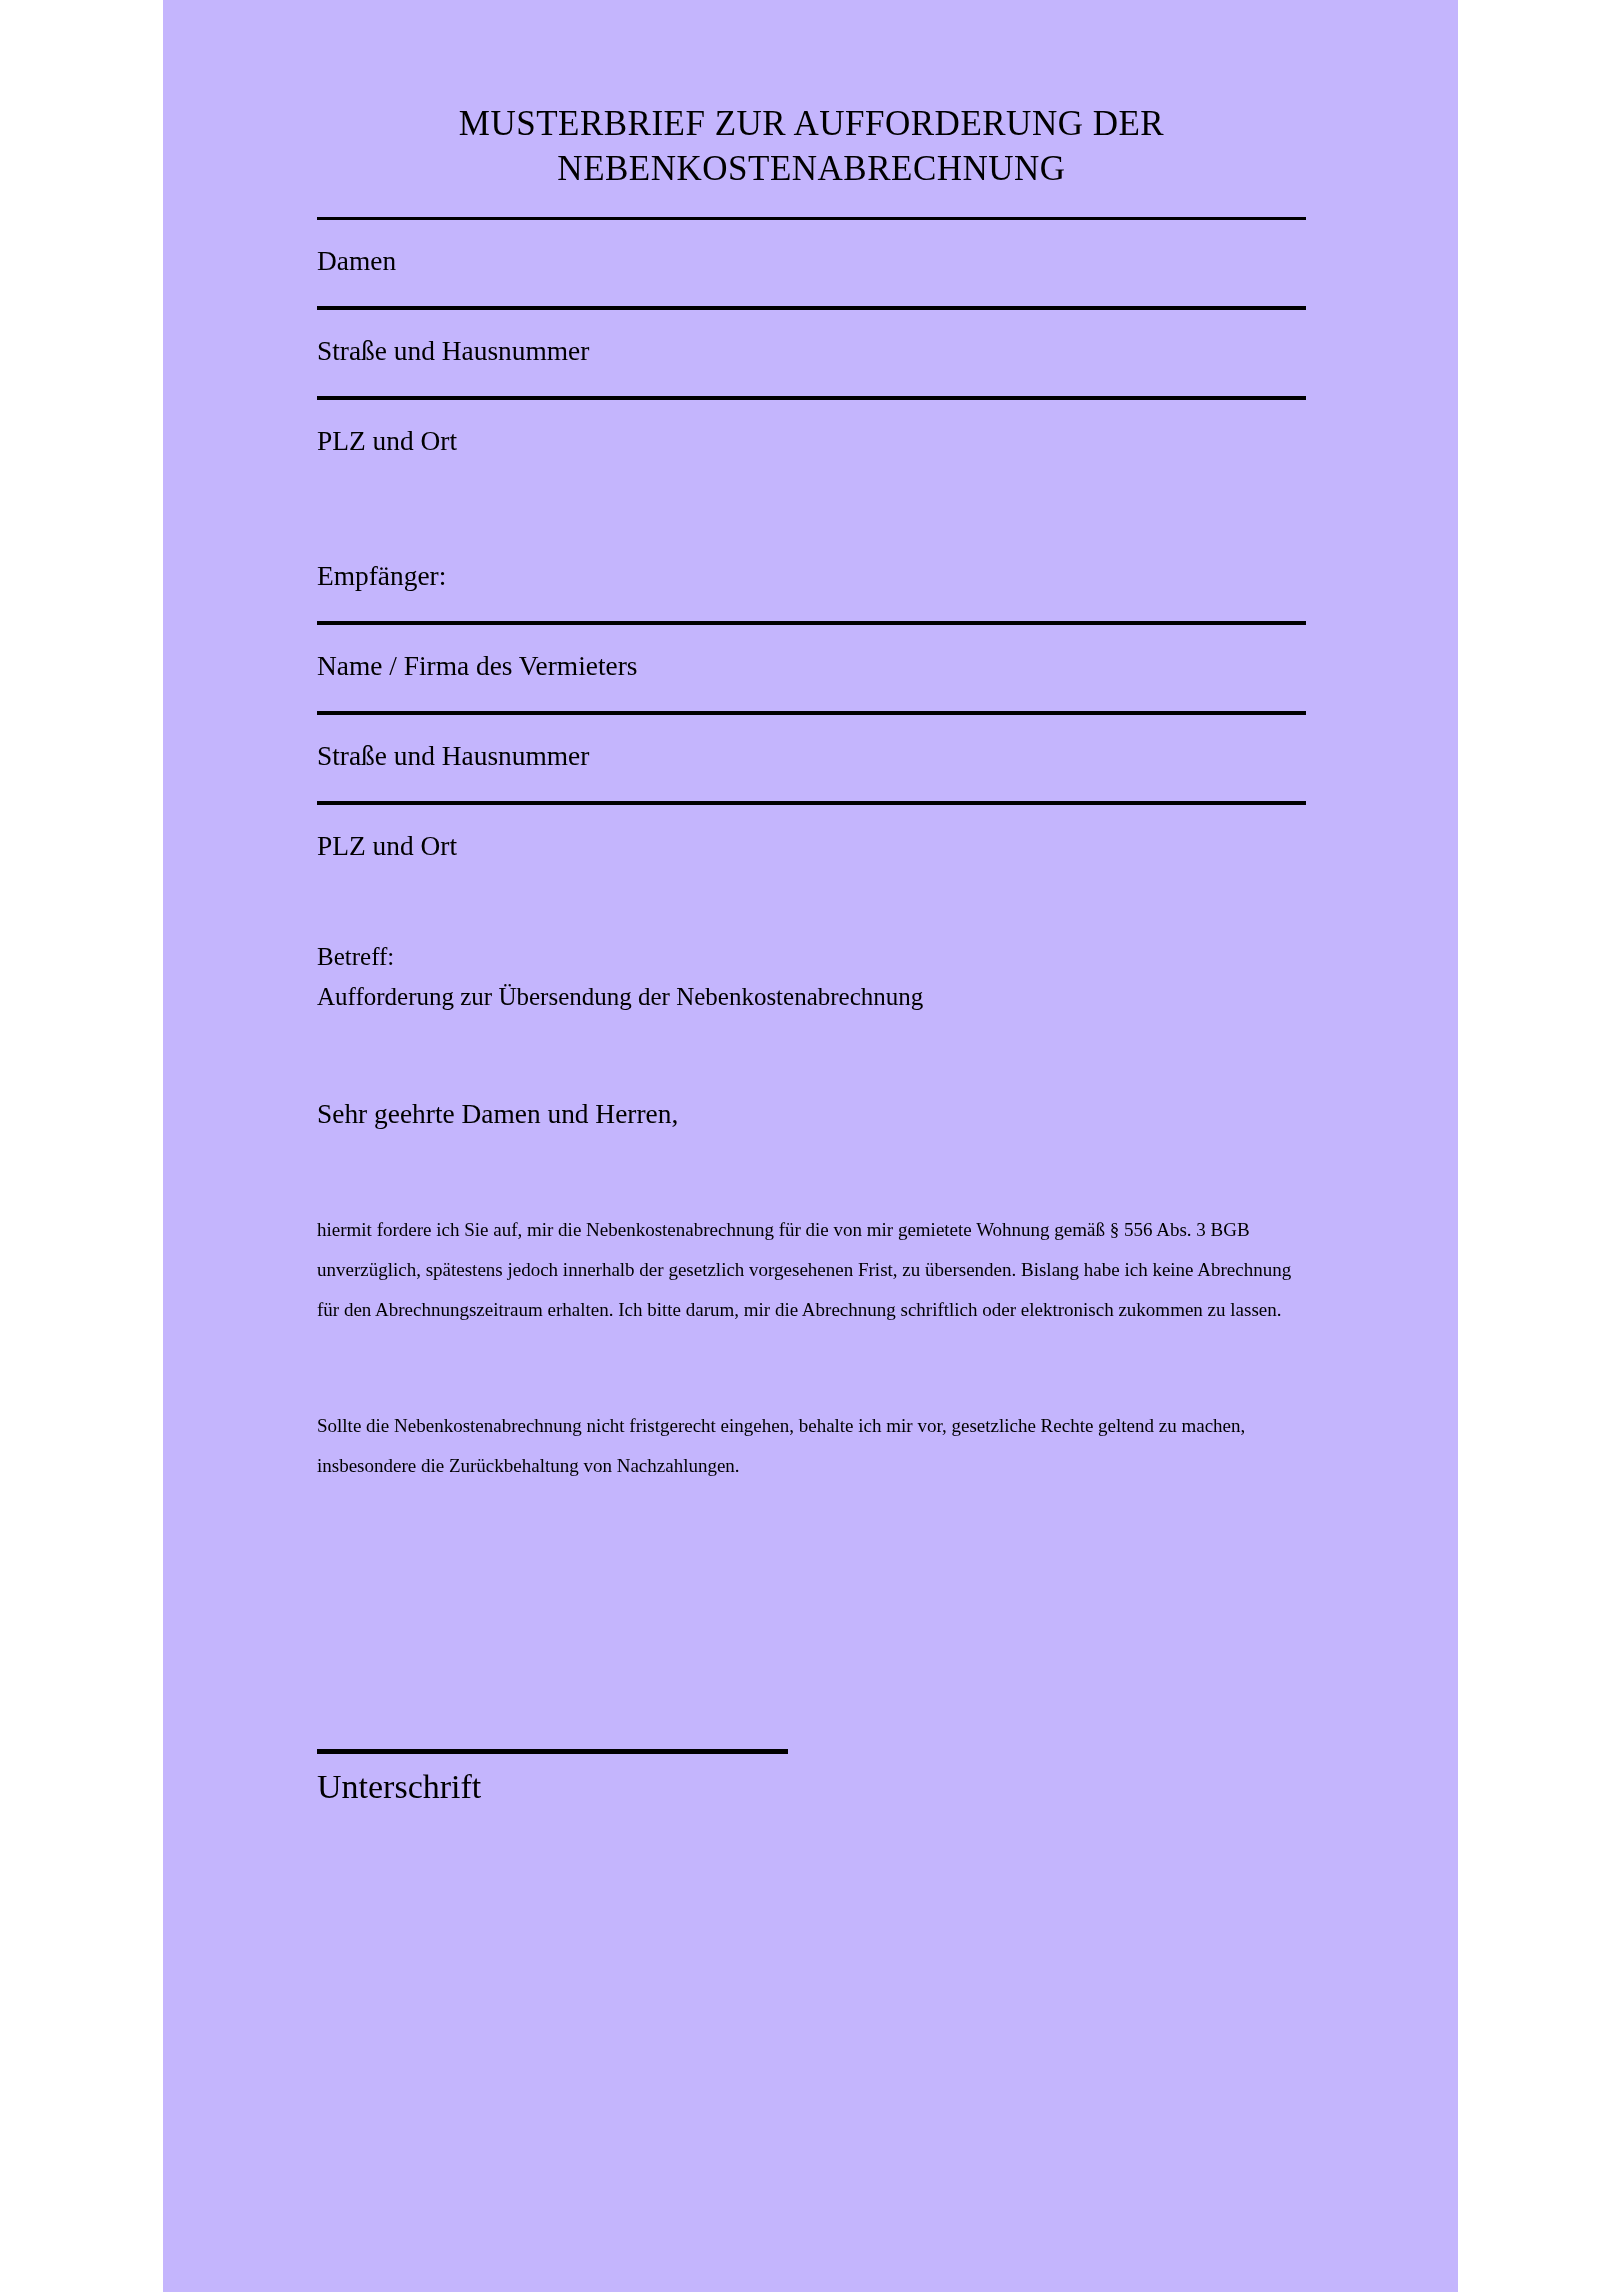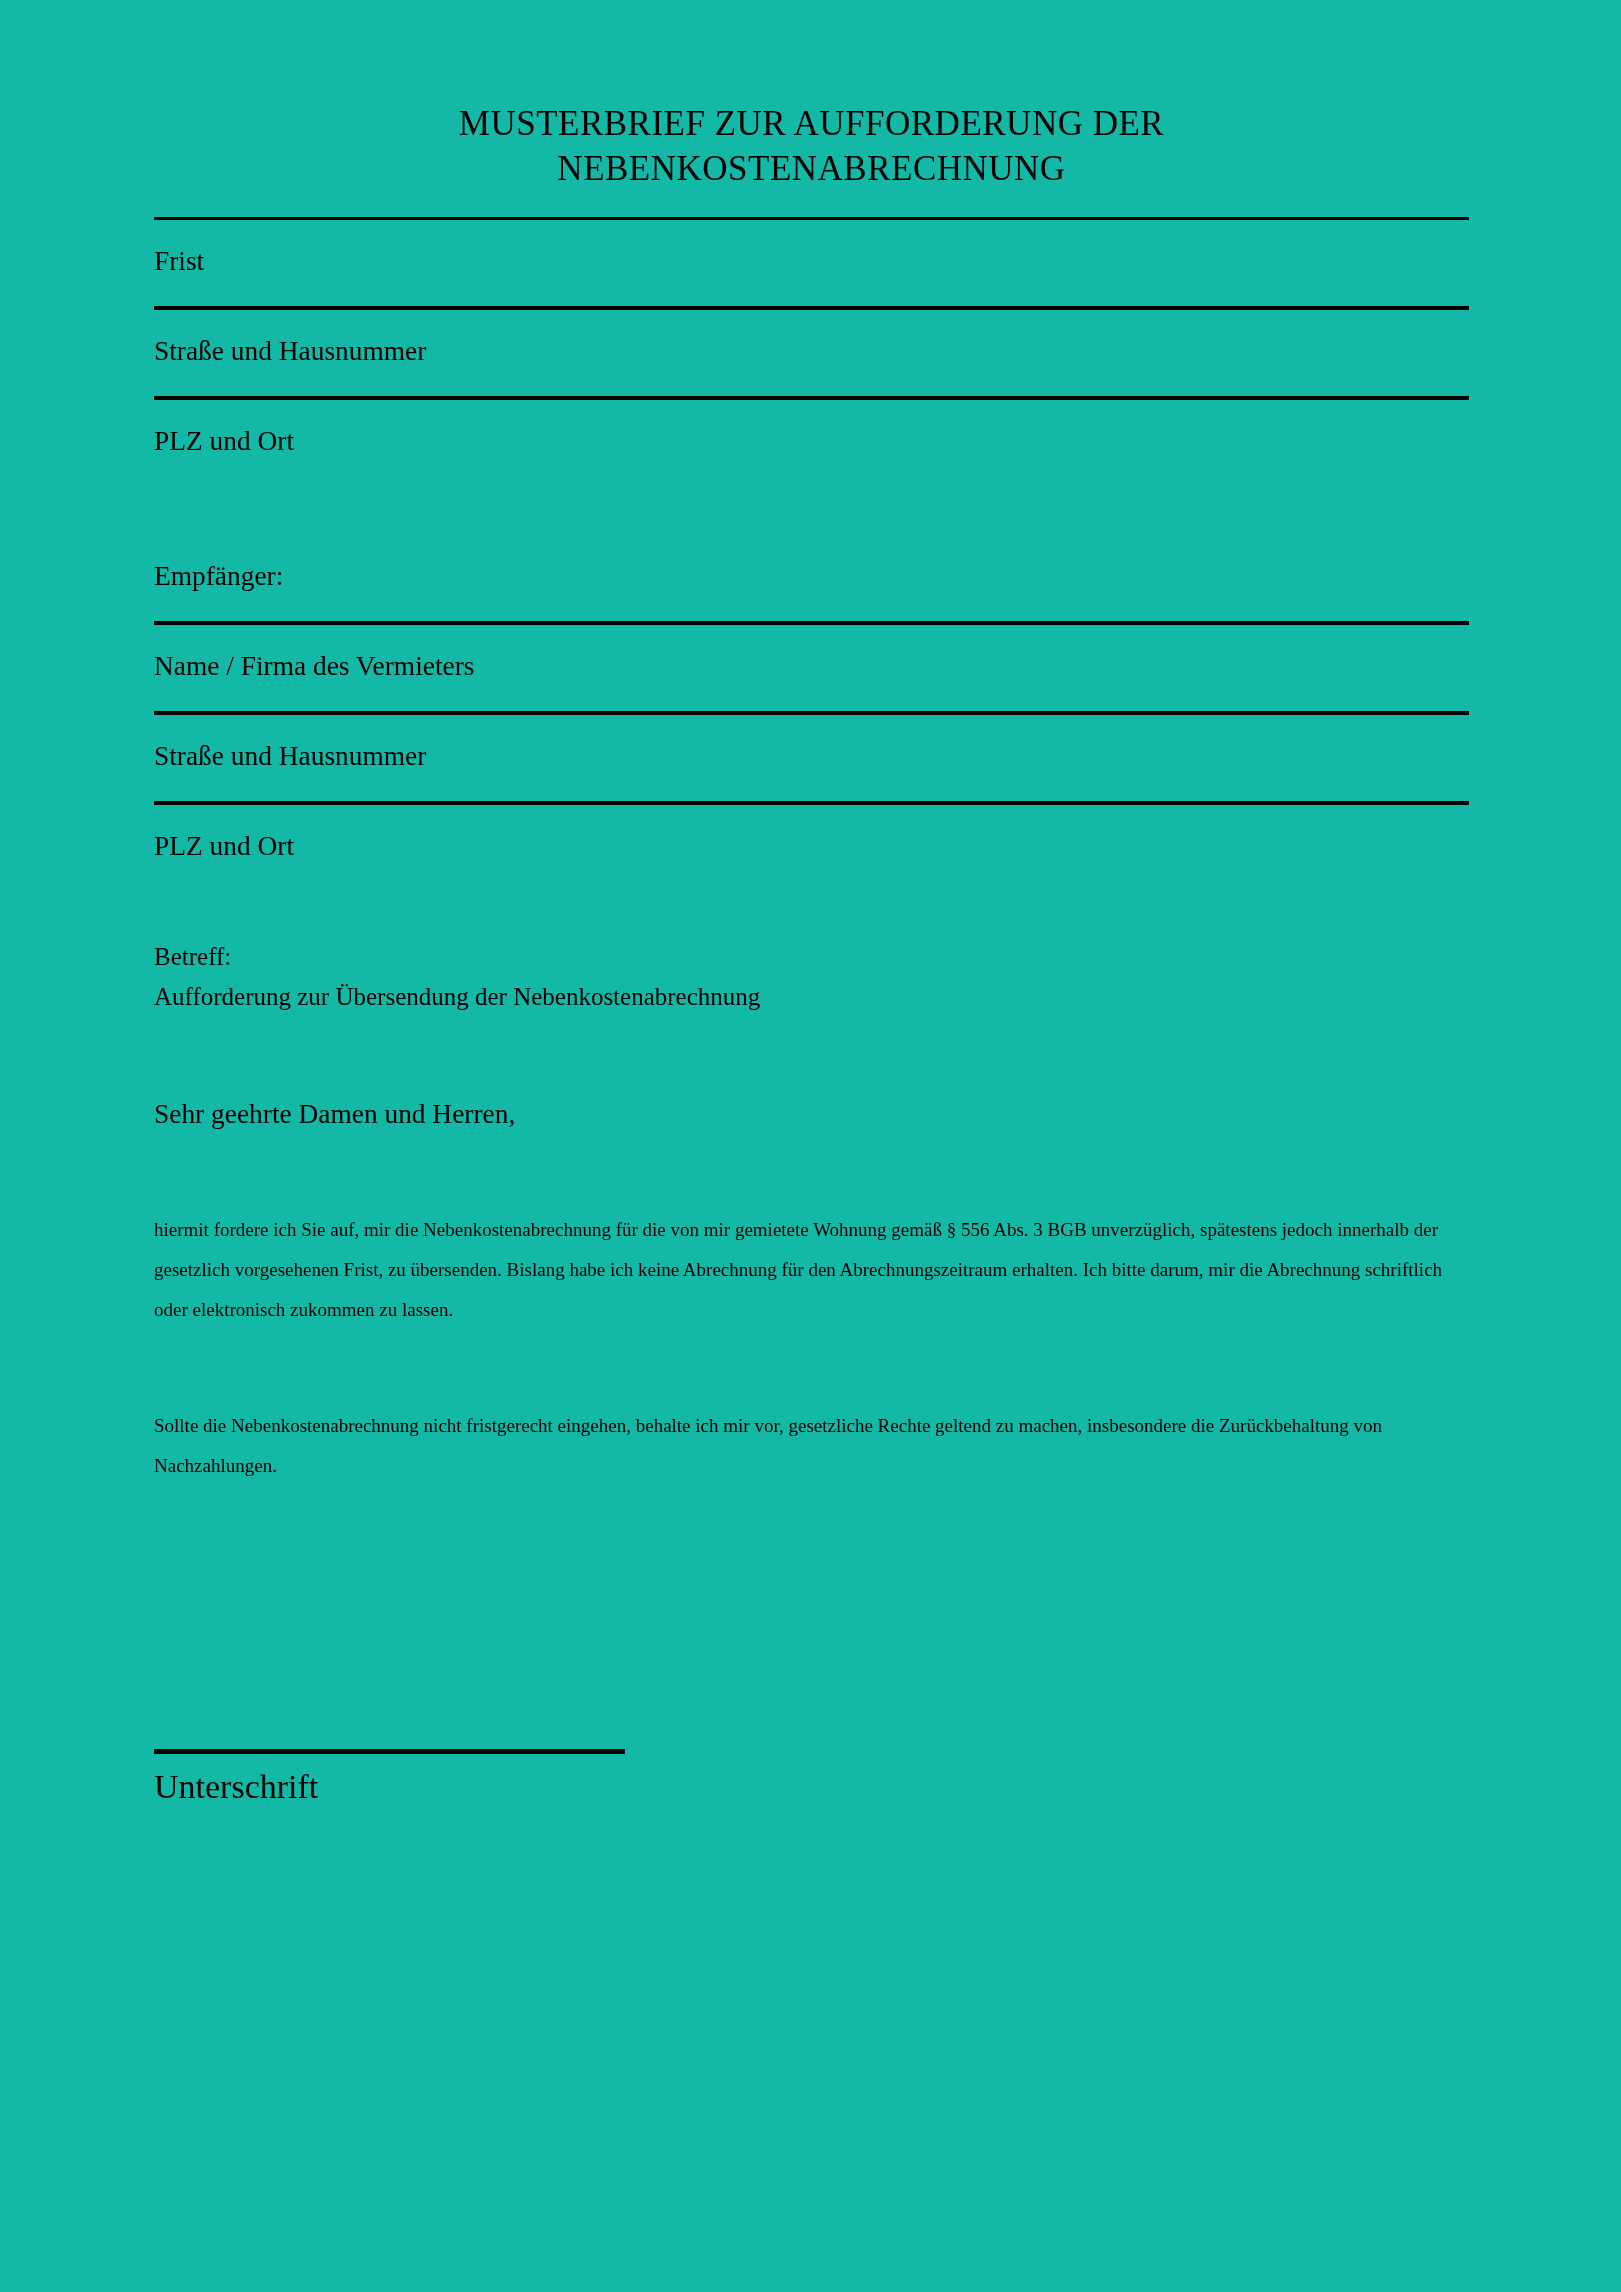--- a/index.html
+++ b/index.html
@@ -3,24 +3,24 @@
   <meta charset="utf-8">
   <style>
     * { box-sizing: border-box; }
     html, body {
       margin: 0;
       padding: 0;
       background: #ffffff;
     }
     .page {
       position: relative;
-      width: 1621px;
+      width: 1295px;
       height: 2293px;
       margin: 0 auto;
-      background: #14b8a6;
+      background: #c4b5fd;
       color: #000000;
       font-family: "Liberation Serif", "DejaVu Serif", serif;
       overflow: hidden;
     }
     .content {
       padding: 0 152px 0 154px;
     }
     .title {
       margin: 101px 0 0 0;
       font-size: 35px;
@@ -77,21 +77,21 @@
 </head>
 <body>
 
 <div class="page">
   <div class="content">
 
     <h1 class="title"><span>MUSTERBRIEF ZUR AUFFORDERUNG DER</span><br><span>NEBENKOSTENABRECHNUNG</span></h1>
 
 
     <div class="rule"></div>
-    <div class="label field-label">Frist</div>
+    <div class="label field-label">Damen</div>
 
     <div class="rule"></div>
     <div class="label field-label">Straße und Hausnummer</div>
 
     <div class="rule"></div>
     <div class="label field-label">PLZ und Ort</div>
 
     <div class="label recipient-heading">Empfänger:</div>
 
     <div class="rule"></div>

